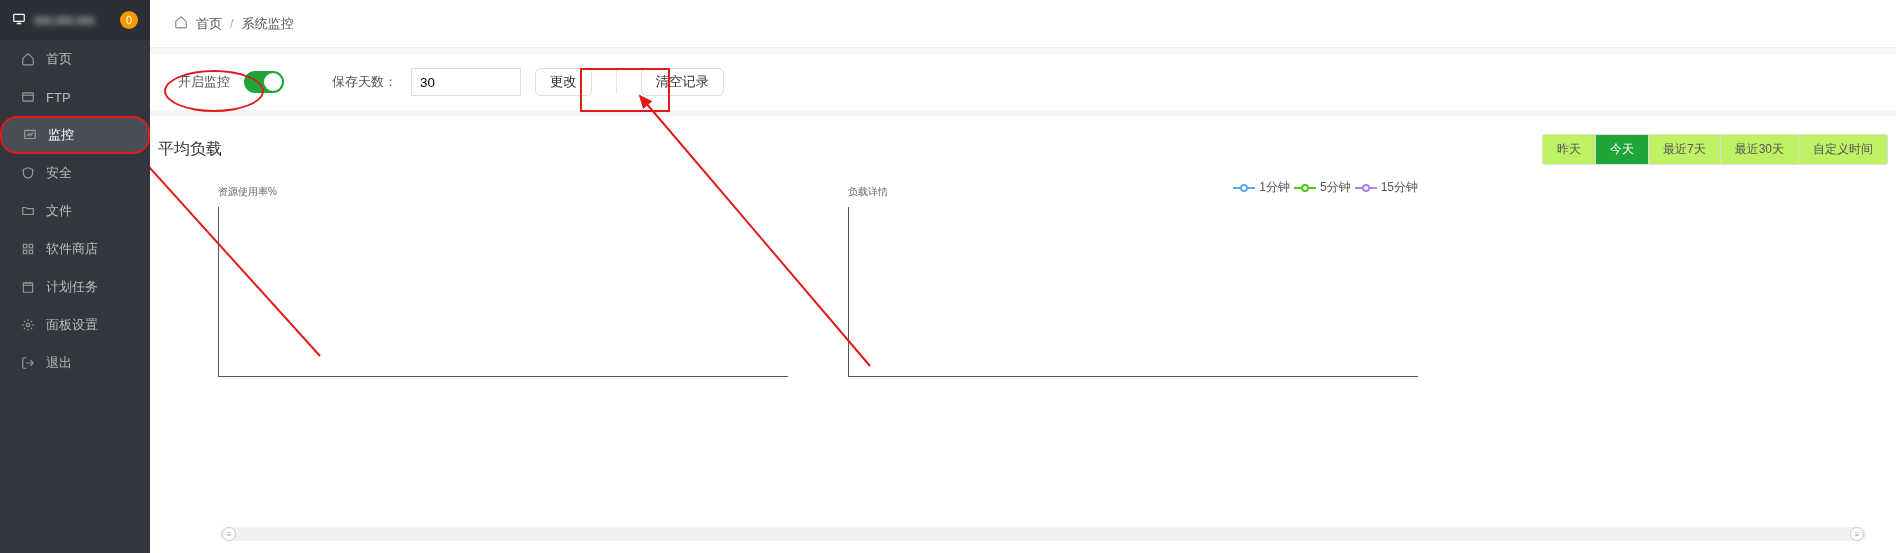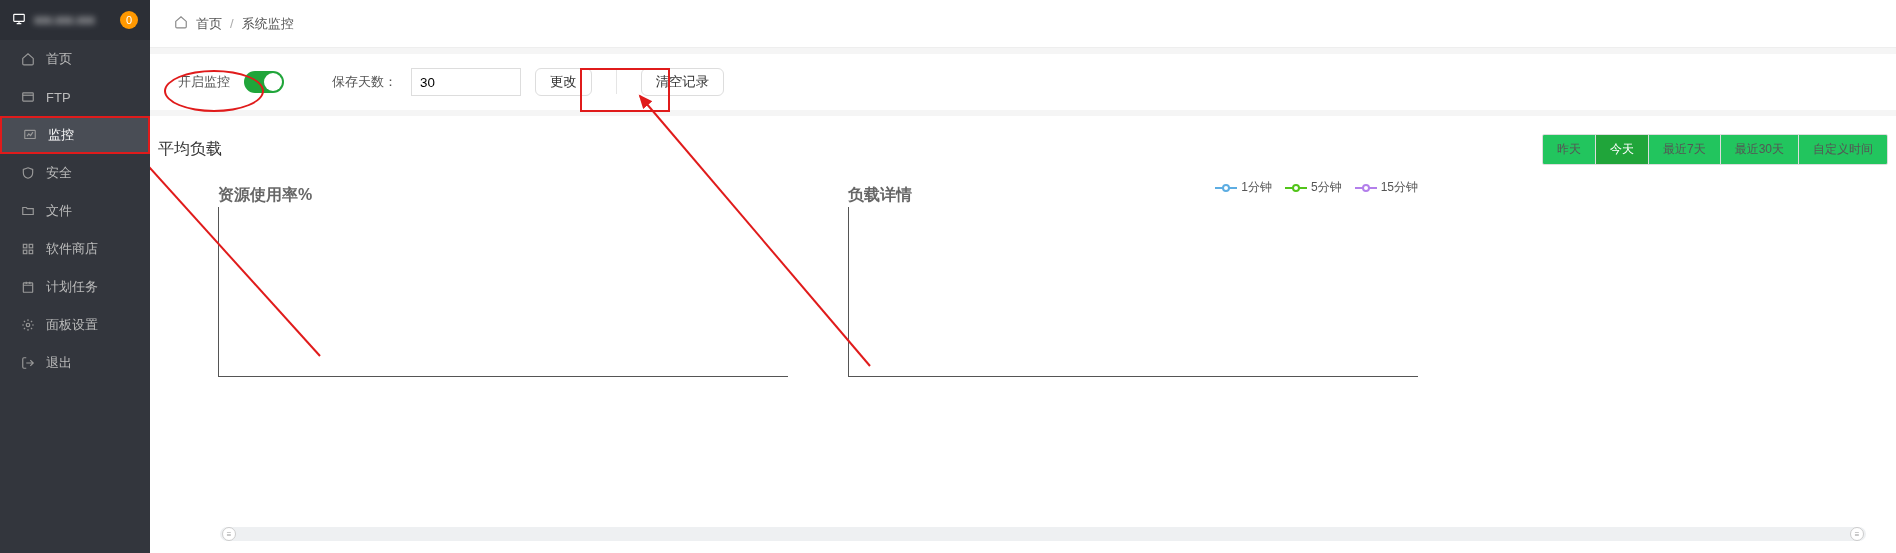--- a/index.html
+++ b/index.html
@@ -7,21 +7,21 @@
 .layout { display: flex; height: 100%; }
 
 
 .sidebar { width: 150px; background: #33363d; color: #ccc; display: flex; flex-direction: column; }
 .sidebar-header { height: 40px; display: flex; align-items: center; padding: 0 12px; gap: 8px; background: #2c2f36; }
 .sidebar-header .monitor-icon { color: #fff; }
 .sidebar-header .ip { color: #fff; font-size: 12px; filter: blur(3px); flex: 1; }
 .badge { background: #ff9800; color: #fff; border-radius: 50%; width: 18px; height: 18px; display: flex; align-items: center; justify-content: center; font-size: 11px; }
 .nav-item { height: 38px; display: flex; align-items: center; padding: 0 20px; gap: 10px; cursor: pointer; color: #bbb; font-size: 13px; }
 .nav-item .icon { width: 16px; display: inline-flex; align-items: center; justify-content: center; color: #999; }
-.nav-item.active { background: #494d55; color: #fff; }
+.nav-item.active { background: #494d55; color: #fff; border-radius: 17px; }
 .nav-item.highlighted { border: 2px solid #e01b1b; }
 
 
 .main { flex: 1; background: #f5f5f5; display: flex; flex-direction: column; overflow: hidden; }
 .breadcrumb { background: #fff; height: 48px; display: flex; align-items: center; padding: 0 24px; gap: 8px; color: #555; border-bottom: 1px solid #eee; margin: 0 0 6px 0; }
 .breadcrumb .home-ic { color: #888; }
 
 .toolbar { background: #fff; padding: 14px 28px; display: flex; align-items: center; gap: 14px; position: relative; }
 .toolbar-label { color: #555; }
 .toggle { width: 40px; height: 22px; border-radius: 11px; background: #20a53a; position: relative; cursor: pointer; }
@@ -29,31 +29,31 @@
 .ellipse-highlight { position: absolute; border: 2px solid #e01b1b; border-radius: 50%; width: 100px; height: 42px; left: 164px; top: 70px; pointer-events: none; z-index: 5; }
 .rect-highlight { position: absolute; border: 2px solid #e01b1b; width: 90px; height: 44px; left: 580px; top: 68px; pointer-events: none; z-index: 5; }
 .input-text { border: 1px solid #ddd; height: 28px; padding: 0 8px; width: 110px; }
 .btn { border: 1px solid #ddd; background: #fff; height: 28px; padding: 0 14px; cursor: pointer; color: #333; border-radius: 6px; }
 .divider-v { width: 1px; height: 24px; background: #e5e5e5; margin: 0 10px; }
 
 .section { background: #fff; margin-top: 6px; padding: 18px 8px; flex: 1; position: relative; }
 .section-header { display: flex; justify-content: space-between; align-items: center; margin-bottom: 20px; }
 .section-title { font-size: 16px; color: #333; font-weight: normal; }
 .time-tabs { display: flex; border: 1px solid #ddd; border-radius: 2px; overflow: hidden; }
-.time-tab { padding: 6px 14px; cursor: pointer; font-size: 12px; background: #22c55e; color: #555; border-right: 1px solid #ddd; }
+.time-tab { padding: 6px 14px; cursor: pointer; font-size: 12px; background: #bef264; color: #555; border-right: 1px solid #ddd; }
 .time-tab:last-child { border-right: none; }
 .time-tab.active { background: #20a53a; color: #fff; }
 
 .charts { display: flex; gap: 60px; padding-left: 60px; }
 .chart { position: relative; }
 .chart-1 { width: 570px; height: 200px; }
 .chart-2 { width: 570px; height: 200px; }
-.chart-title { font-size: 16px; color: #666; position: absolute; top: 0; left: 0; font-weight: bold; }
+.chart-title { font-size: 10px; color: #666; position: absolute; top: 0; left: 0; }
 .chart-axes { position: absolute; left: 0; bottom: 8px; width: 100%; height: 170px; border-left: 1px solid #555; border-bottom: 1px solid #555; }
-.legend { position: absolute; top: -6px; right: 0; display: flex; gap: 13px; font-size: 12px; color: #555; align-items: center; }
+.legend { position: absolute; top: -6px; right: 0; display: flex; gap: 4px; font-size: 12px; color: #555; align-items: center; }
 .legend-item { display: flex; align-items: center; gap: 4px; }
 .legend-marker { width: 22px; height: 8px; position: relative; display: inline-block; }
 .legend-marker::before { content: ""; position: absolute; top: 3px; left: 0; right: 0; height: 2px; background: currentColor; }
 .legend-marker::after { content: ""; position: absolute; top: 0; left: 7px; width: 8px; height: 8px; border-radius: 50%; border: 2px solid currentColor; background: #fff; box-sizing: border-box; }
 
 .scroll-track { position: absolute; bottom: 12px; left: 70px; right: 30px; height: 14px; background: #eef0f2; border-radius: 7px; display: flex; justify-content: space-between; align-items: center; padding: 0 2px; }
 .scroll-handle { width: 14px; height: 14px; background: #fff; border: 1px solid #ccc; border-radius: 50%; display: flex; align-items: center; justify-content: center; font-size: 8px; color: #999; cursor: grab; }
 
 
 .arrow { position: absolute; pointer-events: none; z-index: 6; }

